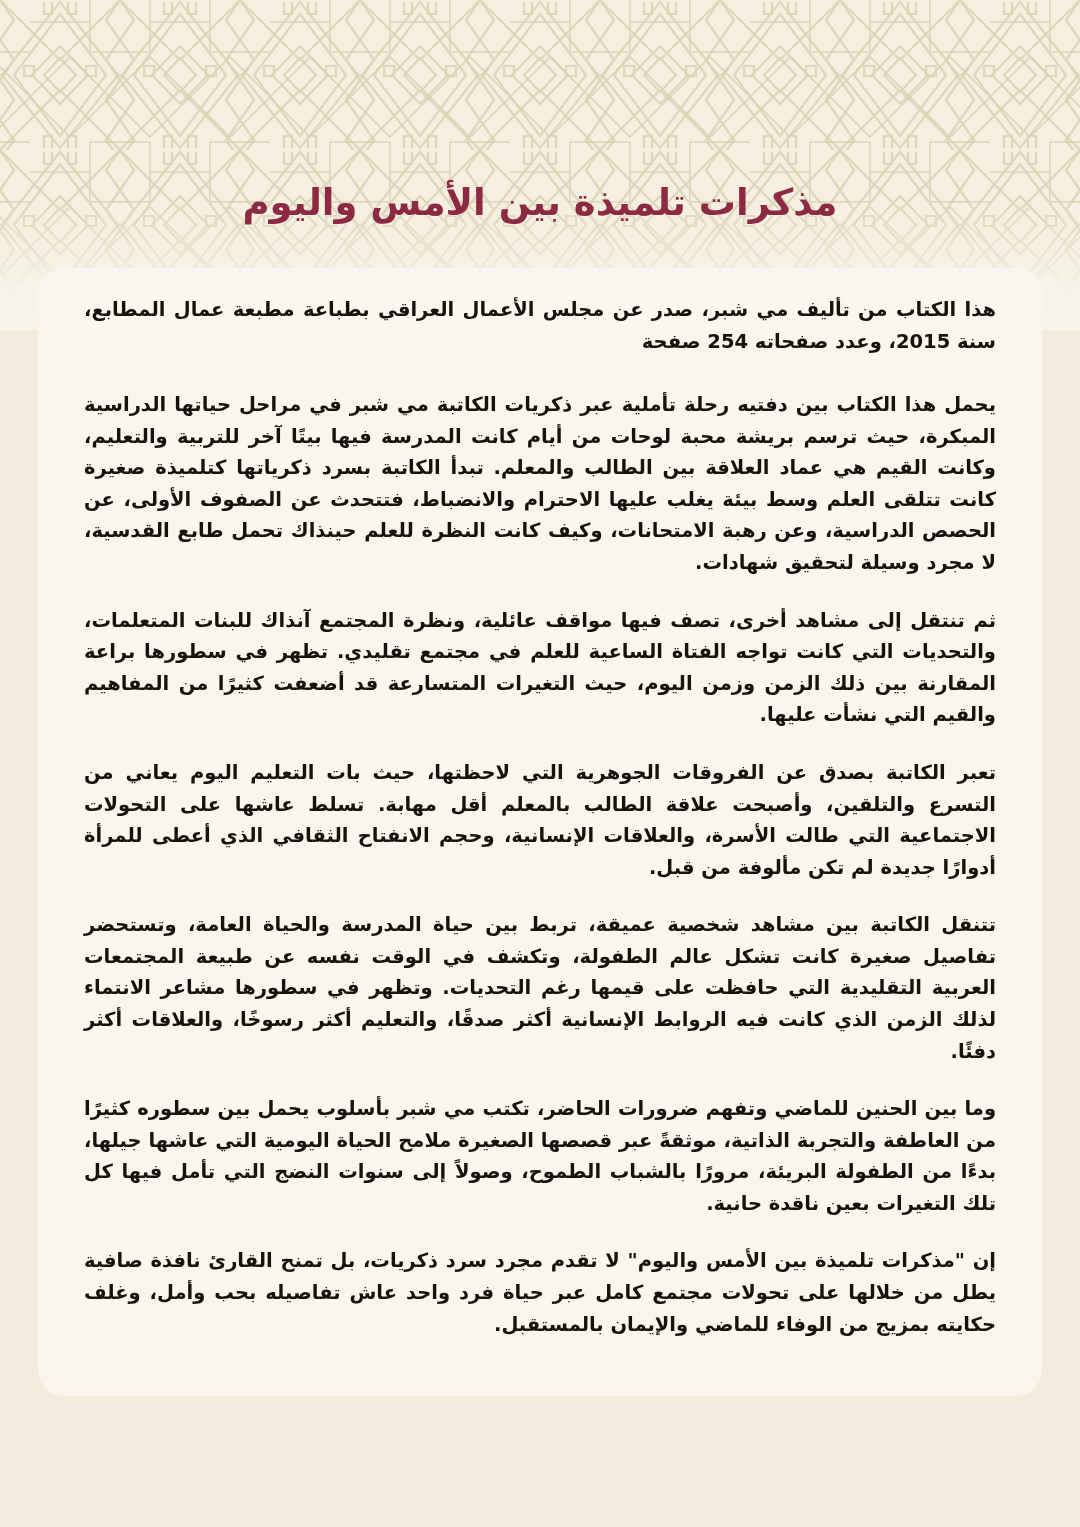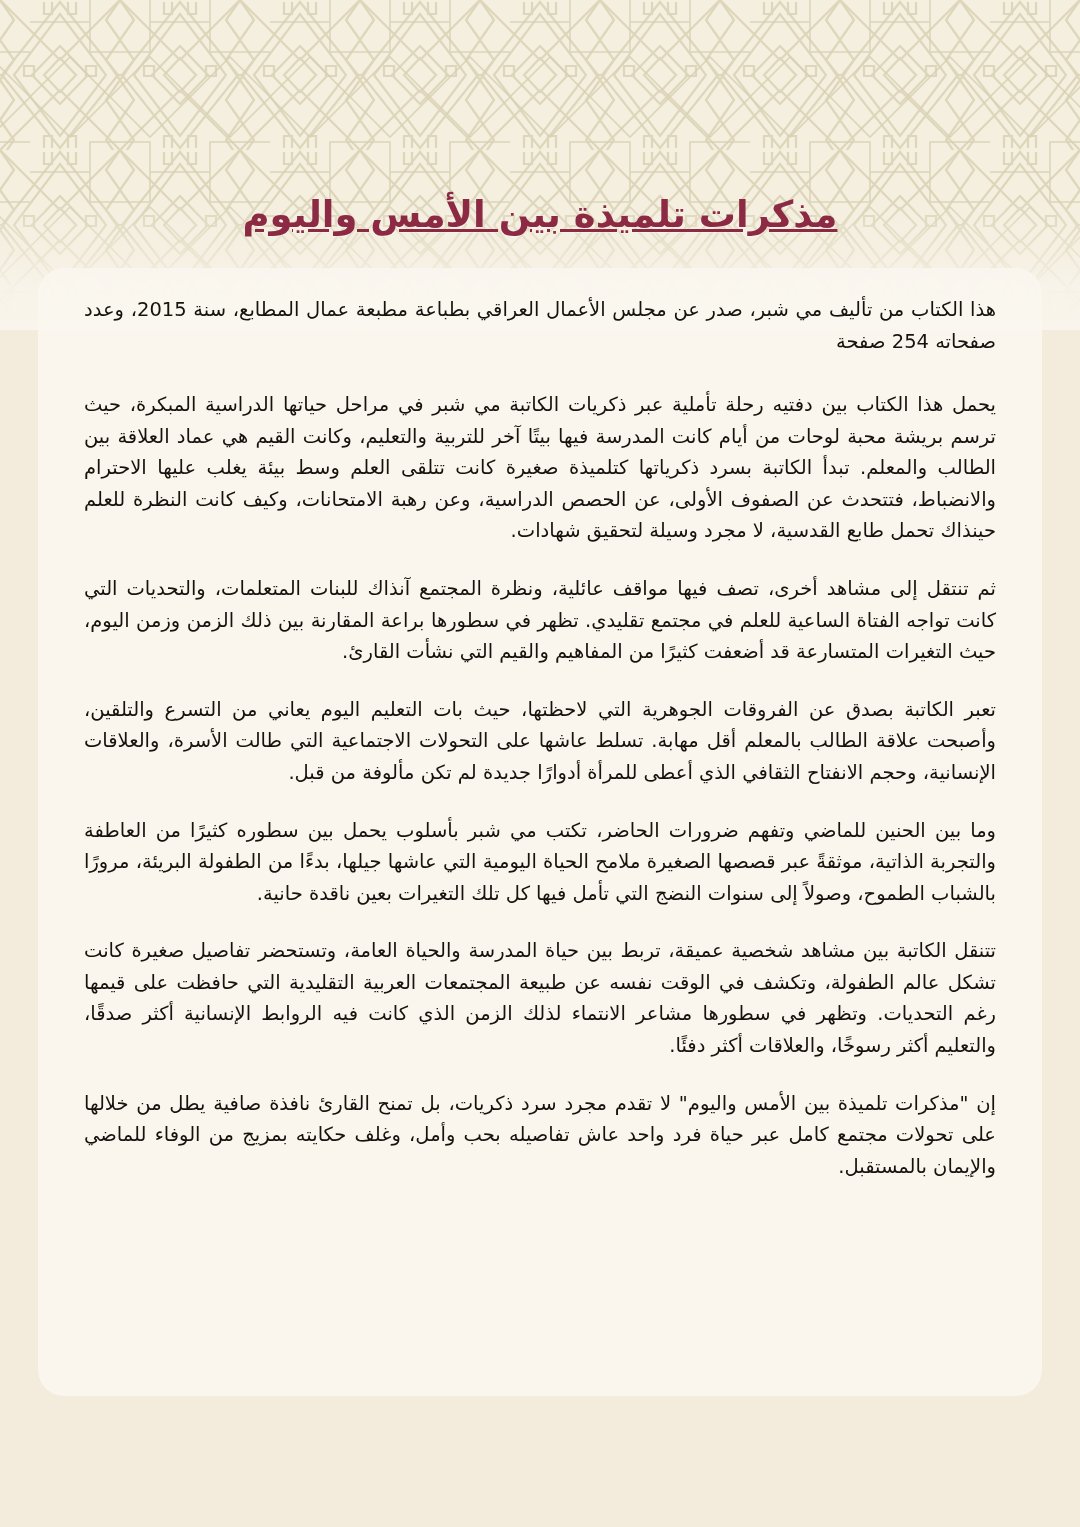--- a/index.html
+++ b/index.html
@@ -56,30 +56,29 @@
   #title-wrap {
     position: absolute;
     top: 176px;
     left: 0;
     width: 1080px;
     text-align: center;
     z-index: 3;
   }
   #page-title {
     display: inline-block;
-    margin: 16px;
+    margin: 4px;
     font-family: "DejaVu Sans", "Liberation Sans", sans-serif;
     font-size: 37px;
     font-weight: bold;
     color: #8c2a44;
     letter-spacing: 0px;
     line-height: 1.25;
     direction: rtl;
     text-shadow: 0 1px 0 rgba(255,255,255,0.35);
-    text-decoration: underline;
   }
 
   
   #content-card {
     position: absolute;
     top: 268px;
     left: 38px;
     width: 1004px;
     height: 1128px;
     box-sizing: border-box;
@@ -90,21 +89,21 @@
   }
 
   #body-text {
     direction: rtl;
     text-align: justify;
     text-align-last: right;
     color: #16130f;
     font-family: "DejaVu Sans", "Liberation Sans", sans-serif;
     font-size: 19.5px;
     line-height: 1.62;
-    font-weight: 400;
+    font-weight: 700;
   }
   #body-text p {
     margin: 0 0 26px 0;
     direction: rtl;
     text-align: justify;
     text-align-last: right;
   }
   #body-text p:last-child {
     margin-bottom: 0;
   }
@@ -166,21 +165,21 @@
   </div>
 
   <div id="title-wrap">
     <h1 id="page-title">مذكرات تلميذة بين الأمس واليوم</h1>
   </div>
 
   <div id="content-card">
     <div id="body-text">
       <p class="intro">هذا الكتاب من تأليف مي شبر، صدر عن مجلس الأعمال العراقي بطباعة مطبعة عمال المطابع، سنة 2015، وعدد صفحاته 254 صفحة</p>
       <p>يحمل هذا الكتاب بين دفتيه رحلة تأملية عبر ذكريات الكاتبة مي شبر في مراحل حياتها الدراسية المبكرة، حيث ترسم بريشة محبة لوحات من أيام كانت المدرسة فيها بيتًا آخر للتربية والتعليم، وكانت القيم هي عماد العلاقة بين الطالب والمعلم. تبدأ الكاتبة بسرد ذكرياتها كتلميذة صغيرة كانت تتلقى العلم وسط بيئة يغلب عليها الاحترام والانضباط، فتتحدث عن الصفوف الأولى، عن الحصص الدراسية، وعن رهبة الامتحانات، وكيف كانت النظرة للعلم حينذاك تحمل طابع القدسية، لا مجرد وسيلة لتحقيق شهادات.</p>
-      <p>ثم تنتقل إلى مشاهد أخرى، تصف فيها مواقف عائلية، ونظرة المجتمع آنذاك للبنات المتعلمات، والتحديات التي كانت تواجه الفتاة الساعية للعلم في مجتمع تقليدي. تظهر في سطورها براعة المقارنة بين ذلك الزمن وزمن اليوم، حيث التغيرات المتسارعة قد أضعفت كثيرًا من المفاهيم والقيم التي نشأت القارئ.</p>
+      <p>ثم تنتقل إلى مشاهد أخرى، تصف فيها مواقف عائلية، ونظرة المجتمع آنذاك للبنات المتعلمات، والتحديات التي كانت تواجه الفتاة الساعية للعلم في مجتمع تقليدي. تظهر في سطورها براعة المقارنة بين ذلك الزمن وزمن اليوم، حيث التغيرات المتسارعة قد أضعفت كثيرًا من المفاهيم والقيم التي نشأت عليها.</p>
       <p>تعبر الكاتبة بصدق عن الفروقات الجوهرية التي لاحظتها، حيث بات التعليم اليوم يعاني من التسرع والتلقين، وأصبحت علاقة الطالب بالمعلم أقل مهابة. تسلط عاشها على التحولات الاجتماعية التي طالت الأسرة، والعلاقات الإنسانية، وحجم الانفتاح الثقافي الذي أعطى للمرأة أدوارًا جديدة لم تكن مألوفة من قبل.</p>
+      <p>تتنقل الكاتبة بين مشاهد شخصية عميقة، تربط بين حياة المدرسة والحياة العامة، وتستحضر تفاصيل صغيرة كانت تشكل عالم الطفولة، وتكشف في الوقت نفسه عن طبيعة المجتمعات العربية التقليدية التي حافظت على قيمها رغم التحديات. وتظهر في سطورها مشاعر الانتماء لذلك الزمن الذي كانت فيه الروابط الإنسانية أكثر صدقًا، والتعليم أكثر رسوخًا، والعلاقات أكثر دفئًا.</p>
       <p>وما بين الحنين للماضي وتفهم ضرورات الحاضر، تكتب مي شبر بأسلوب يحمل بين سطوره كثيرًا من العاطفة والتجربة الذاتية، موثقةً عبر قصصها الصغيرة ملامح الحياة اليومية التي عاشها جيلها، بدءًا من الطفولة البريئة، مرورًا بالشباب الطموح، وصولاً إلى سنوات النضج التي تأمل فيها كل تلك التغيرات بعين ناقدة حانية.</p>
-      <p>تتنقل الكاتبة بين مشاهد شخصية عميقة، تربط بين حياة المدرسة والحياة العامة، وتستحضر تفاصيل صغيرة كانت تشكل عالم الطفولة، وتكشف في الوقت نفسه عن طبيعة المجتمعات العربية التقليدية التي حافظت على قيمها رغم التحديات. وتظهر في سطورها مشاعر الانتماء لذلك الزمن الذي كانت فيه الروابط الإنسانية أكثر صدقًا، والتعليم أكثر رسوخًا، والعلاقات أكثر دفئًا.</p>
       <p>إن "مذكرات تلميذة بين الأمس واليوم" لا تقدم مجرد سرد ذكريات، بل تمنح القارئ نافذة صافية يطل من خلالها على تحولات مجتمع كامل عبر حياة فرد واحد عاش تفاصيله بحب وأمل، وغلف حكايته بمزيج من الوفاء للماضي والإيمان بالمستقبل.</p>
     </div>
   </div>
 
 </div>
 
 </body></html>

